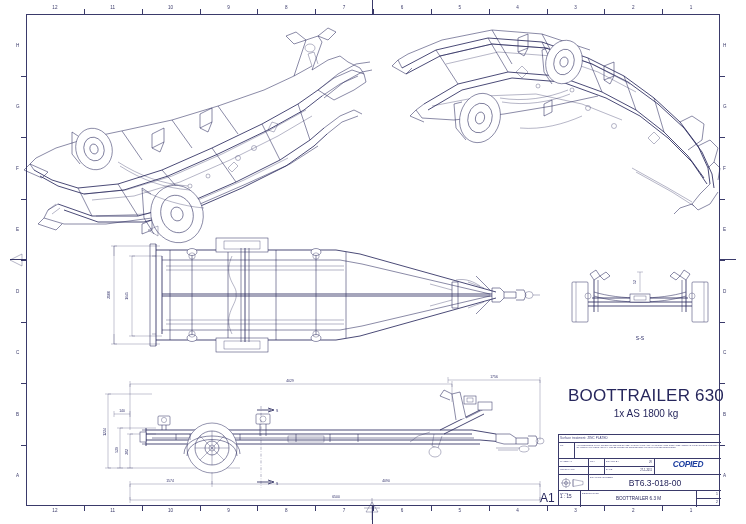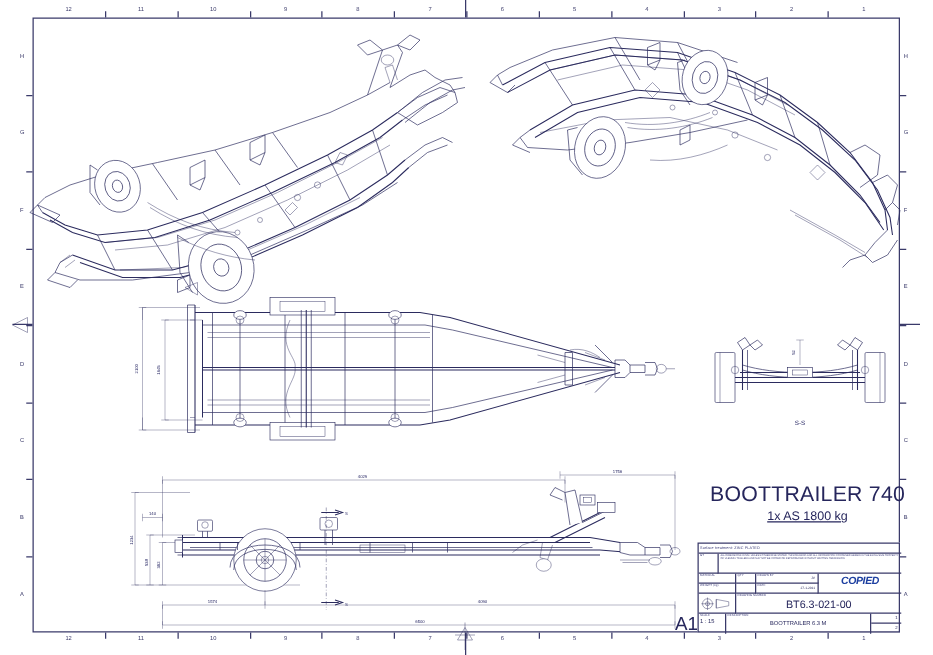--- a/index.html
+++ b/index.html
@@ -24,33 +24,33 @@
   .dash{fill:none;stroke:#2b2b5e;stroke-width:.35;stroke-dasharray:3 1.6 .6 1.6;}
   .dim{fill:none;stroke:#3a3a6a;stroke-width:.3;}
   .fillw{fill:#ffffff;stroke:#2b2b5e;stroke-width:.5;}
   .dtx{font-size:3.4px;fill:#2a2a66;font-family:"Liberation Sans",sans-serif;}
   .dtxc{font-size:3.4px;fill:#2a2a66;text-anchor:middle;font-family:"Liberation Sans",sans-serif;}
   .seclbl{font-size:5px;fill:#2a2a66;text-anchor:middle;font-family:"Liberation Sans",sans-serif;}
 
   
   .bigtitle{position:absolute;left:548px;top:386px;width:196px;text-align:center;}
   .bigtitle .t1{font-size:17px;letter-spacing:.2px;color:#26265c;white-space:nowrap;}
-  .bigtitle .t2{font-size:10px;margin-top:2px;color:#26265c;white-space:nowrap;text-decoration:underline;}
+  .bigtitle .t2{font-size:10px;margin-top:2px;color:#26265c;white-space:nowrap;}
 
   
   .tblock{position:absolute;left:558px;top:434px;width:162px;height:72px;border:.9px solid #3a3a6a;box-sizing:border-box;background:#fff;}
   .tb-cell{position:absolute;box-sizing:border-box;border-right:.7px solid #3a3a6a;overflow:hidden;}
   .tb-lab{font-size:2.3px;color:#3b3b78;line-height:1.15;padding:.6px 1px 0 1px;letter-spacing:.1px;white-space:nowrap;}
   .tb-val{font-size:3.1px;color:#26265c;padding:0 1px;line-height:1.2;white-space:nowrap;}
   .tb-tiny{font-size:2px;color:#41417e;line-height:1.25;padding:.6px 1.4px;}
   .dwgno{font-size:8.6px;color:#26265c;text-align:center;line-height:1;}
   .descval{font-size:4.6px;color:#26265c;text-align:center;}
   .logo{position:absolute;text-align:center;}
   .logo .l1{font-size:8.4px;font-style:italic;font-weight:bold;color:#1d3fa0;letter-spacing:-.3px;line-height:1;}
-  .a1{position:absolute;left:540px;top:491px;font-size:15px;color:#26265c;}
+  .a1{position:absolute;left:540px;top:491px;font-size:12px;color:#26265c;}
   .scaleval{font-size:4.6px;color:#26265c;padding-left:1px;}
   .projsym{position:absolute;}
 </style>
 </head>
 <body>
 
 <div id="sheet">
 
   <div class="frame"></div>
   <div id="borderticks">
@@ -504,21 +504,21 @@
       <text class="dtxc" x="286" y="110">4090</text>
     </g>
     <g>
       <path class="dim" d="M30 128 L440 128 M30 125 L30 131 M440 125 L440 131"></path>
       <path class="dim" d="M30 112 L30 128 M440 112 L440 128"></path>
       <text class="dtxc" x="236" y="126">6500</text>
     </g>
   </svg>
 
   <div class="bigtitle">
-    <div class="t1">BOOTTRAILER 740</div>
+    <div class="t1">BOOTTRAILER 630</div>
     <div class="t2">1x AS 1800 kg</div>
   </div>
 
   <div class="tblock">
 
     <div class="tb-cell" style="left:0;top:0;width:162px;height:8px;border-right:none;border-bottom:.7px solid #3a3a6a;">
       <div class="tb-lab" style="font-size:3px;padding-top:1.6px;">
         <span>Surface treatment:</span>
         <span>ZINC PLATED</span>
       </div>
@@ -562,21 +562,21 @@
       <svg class="projsym" style="left:2px;top:3px;" width="26" height="10" viewBox="0 0 26 10">
         <circle class="lnth" cx="5" cy="5" r="4"></circle>
         <circle class="lnth" cx="5" cy="5" r="1.6"></circle>
         <path class="lnth" d="M0 5 L10 5 M5 0 L5 10"></path>
         <path class="lnth" d="M12 1.5 L22 3.4 L22 6.6 L12 8.5 Z"></path>
         <path class="lnth" d="M12 1.5 L12 8.5"></path>
       </svg>
     </div>
     <div class="tb-cell" style="left:30px;top:40px;width:132px;height:16px;border-right:none;border-bottom:.7px solid #3a3a6a;">
       <div class="tb-lab">DRAWING NUMBER</div>
-      <div class="dwgno" style="margin-top:.5px;">BT6.3-021-00</div>
+      <div class="dwgno" style="margin-top:.5px;">BT6.3-018-00</div>
     </div>
 
     <div class="tb-cell" style="left:0;top:56px;width:22px;height:16px;border-bottom:none;">
       <div class="tb-lab">SCALE</div>
       <div class="scaleval">1 : 15</div>
     </div>
     <div class="tb-cell" style="left:22px;top:56px;width:116px;height:16px;border-bottom:none;">
       <div class="tb-lab">DESCRIPTION</div>
       <div class="descval" style="margin-top:1.5px;">BOOTTRAILER 6.3 M</div>
     </div>

